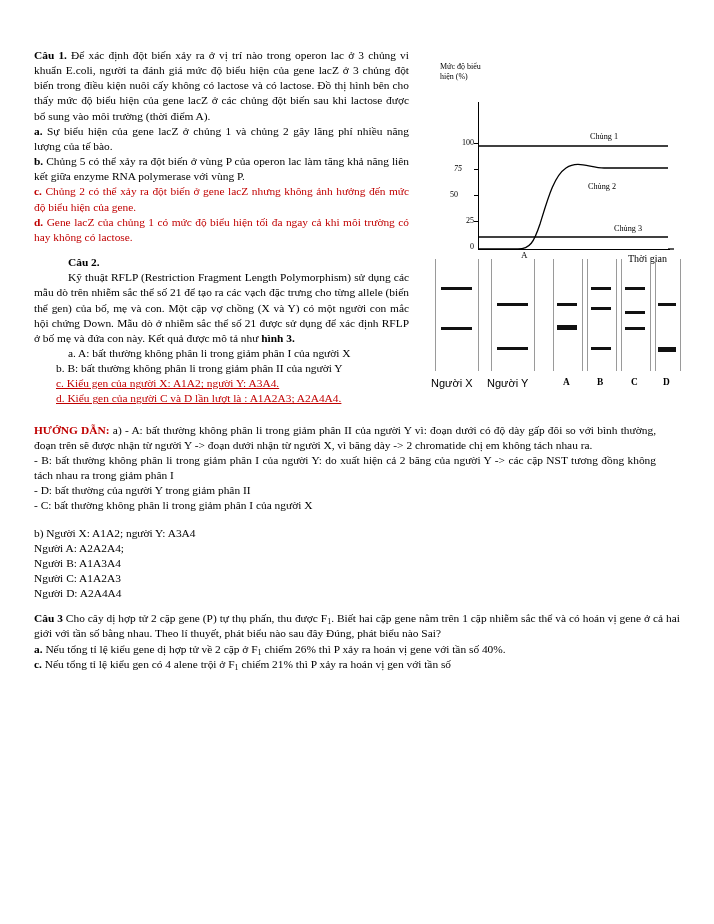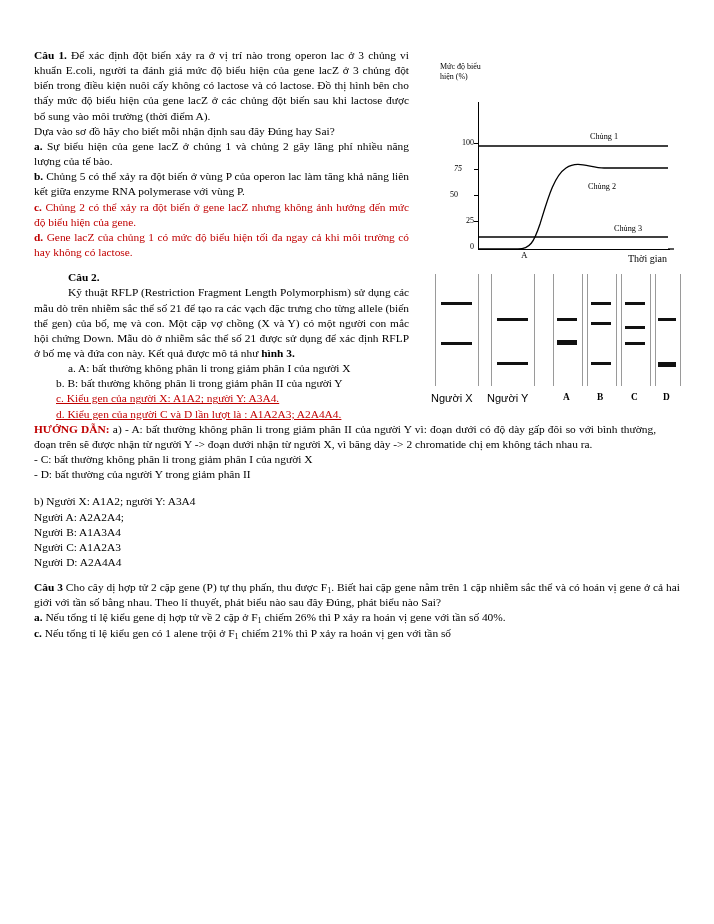--- a/index.html
+++ b/index.html
@@ -158,37 +158,37 @@
   .gel .gl-letter {
     position: absolute;
     font-size: 9.4px;
     font-weight: bold;
   }
 
   .indent { text-indent: 22px; }
   .indent2 { text-indent: 34px; }
 
   .huong-dan {
+    margin-top: 16px;
     width: 622px;
   }
   .hd-list p { margin: 0; }
   .blocklist p { margin: 0; }
   .q3 { margin-top: 10px; }
   sub { font-size: 8px; vertical-align: baseline; position: relative; top: 2px; }
 </style>
 </head>
 <body>
 
 <div class="page">
   <div class="content">
 
     <div class="q1-wrap">
       <div class="q1-text">
         <p><span class="b">Câu 1.</span><span> Để xác định đột biến xảy ra ở vị trí nào trong operon lac ở 3 chủng  vi khuẩn E.coli, người ta đánh giá mức độ biểu hiện của gene lacZ ở 3 chủng đột biến trong điều kiện nuôi cấy không có lactose và có lactose. Đồ thị hình bên cho thấy mức độ biểu hiện của gene lacZ ở các chủng đột biến sau khi lactose được bổ sung vào môi trường (thời điểm A).</span></p>
-        <p>Dựa vào sơ đồ hãy cho biết mỗi nhận định sau đây Đúng hay Sai?</p>
         <p><span class="b">a.</span><span> Sự biểu hiện của gene lacZ ở chủng 1 và chủng 2 gây lãng phí nhiều năng lượng của tế bào.</span></p>
         <p><span class="b">b.</span><span> Chủng 5 có thể xảy ra đột biến ở vùng P của operon lac làm tăng khả năng liên kết giữa enzyme  RNA polymerase với vùng P.</span></p>
         <p class="red"><span class="red-b">c.</span><span> Chủng 2 có thể xảy ra đột biến ở gene lacZ nhưng không ảnh hưởng đến mức độ biểu hiện của gene.</span></p>
         <p class="red"><span class="red-b">d.</span><span> Gene lacZ của chủng 1 có mức độ biểu hiện tối đa ngay cả khi môi trường có hay không có lactose.</span></p>
       </div>
 
       <div class="q1-fig">
         <div class="chart">
           <div class="ylab">Mức độ biểu hiện (%)</div>
 
@@ -270,32 +270,33 @@
           <div class="band" style="left:229px; top:44px; width:18px;"></div>
           <div class="band" style="left:229px; top:88px; width:18px; height:5px;"></div>
           <div class="gl-letter" style="left:234px; top:118px;">D</div>
         </div>
       </div>
     </div>
 
     <div class="huong-dan">
       <p><span class="red-b">HƯỚNG DẪN:</span><span> a) - A: bất thường không phân li trong giảm phân II của người Y vì: đoạn dưới có độ dày gấp đôi so với bình thường, đoạn trên sẽ được nhận từ người Y -&gt; đoạn dưới nhận từ người X, vì băng dày -&gt; 2 chromatide chị em không tách nhau ra.</span></p>
       <div class="hd-list">
+        <p>- B: bất thường không phân li trong giảm phân I của người Y: do xuất hiện cả 2 băng của người Y -&gt; các cặp NST tương đồng không tách nhau ra trong giảm phân I</p>
+        <p>- D: bất thường của người Y trong giảm phân II</p>
         <p>- C: bất thường không phân li trong giảm phân I của người X</p>
-        <p>- D: bất thường của người Y trong giảm phân II</p>
       </div>
       <div class="blocklist" style="margin-top:12px;">
         <p>b) Người X: A1A2; người Y: A3A4</p>
         <p>Người A: A2A2A4;</p>
         <p>Người B: A1A3A4</p>
         <p>Người C: A1A2A3</p>
         <p>  Người D: A2A4A4</p>
       </div>
     </div>
 
     <div class="q3">
       <p><span class="b">Câu 3</span><span> Cho cây dị hợp tử 2 cặp gene (P) tự thụ phấn, thu được F</span><sub>1</sub><span>. Biết hai cặp gene nằm trên 1 cặp nhiễm sắc thể và có hoán vị gene ở cả hai giới với tần số bằng nhau. Theo lí thuyết, phát biểu nào sau đây Đúng, phát biểu nào Sai?</span></p>
       <p><span class="b">a.</span><span> Nếu tổng tỉ lệ kiểu gene dị hợp tử về 2 cặp ở F</span><sub>1</sub><span> chiếm 26% thì P xảy ra hoán vị gene với tần số 40%.</span></p>
-      <p><span class="b">c.</span><span> Nếu tổng tỉ lệ kiểu gen có 1 alene trội ở F</span><sub>1</sub><span> chiếm 21% thì P xảy ra hoán vị gen với tần số</span></p>
+      <p><span class="b">c.</span><span> Nếu tổng tỉ lệ kiểu gen có 4 alene trội ở F</span><sub>1</sub><span> chiếm 21% thì P xảy ra hoán vị gen với tần số</span></p>
     </div>
 
   </div>
 </div>
 
 </body></html>

